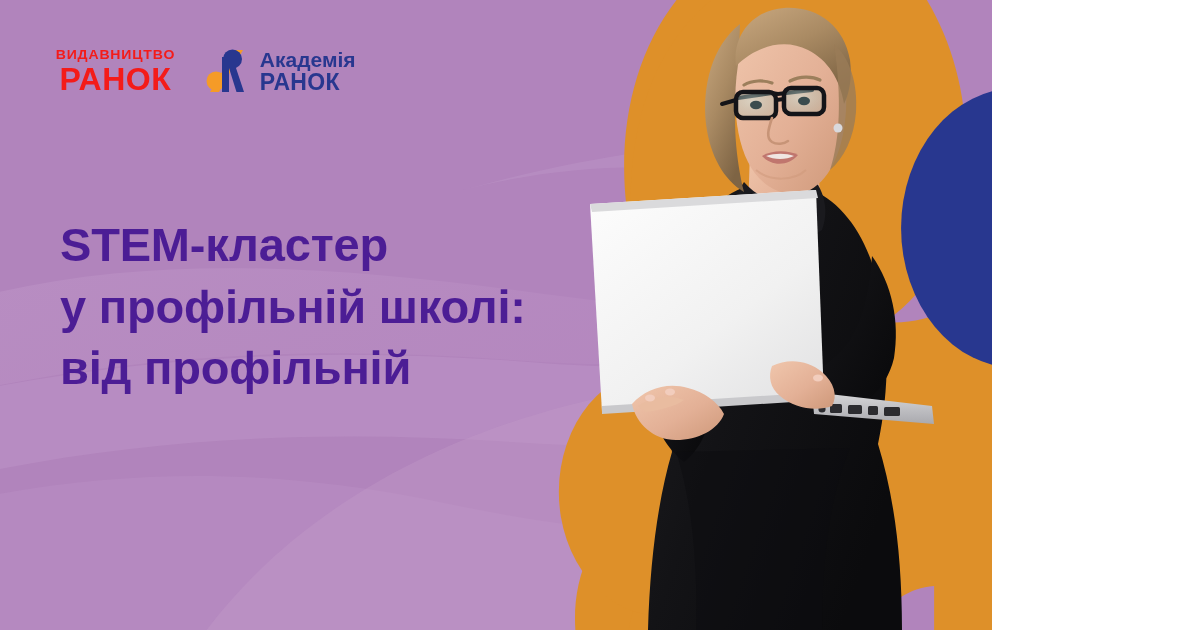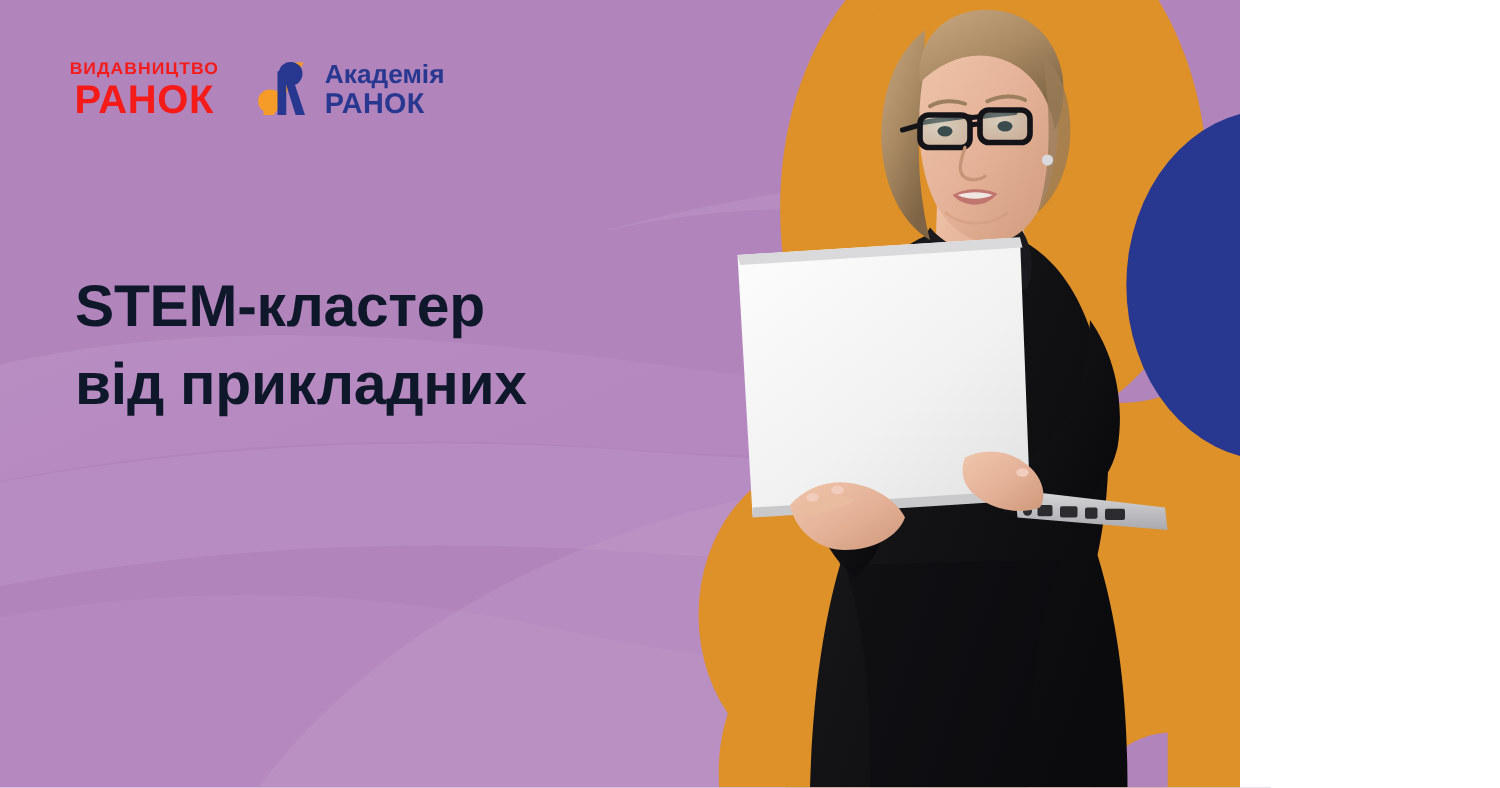--- a/index.html
+++ b/index.html
@@ -85,21 +85,21 @@
     font-weight: bold;
     letter-spacing: 0.3px;
   }
 
   
   .headline {
     position: absolute;
     left: 60px;
     top: 183px;
     z-index: 30;
-    color: #0f172a;
+    color: #4c1d95;
     font-size: 47px;
     font-weight: bold;
     line-height: 1.30;
     letter-spacing: -0.2px;
     max-width: 660px;
   }
   .headline .line { display: block; white-space: nowrap; }
 
   
   .subject {
@@ -332,16 +332,17 @@
       </svg>
       <span class="words">
         <span class="w-akademia">Академія</span>
         <span class="w-ranok">РАНОК</span>
       </span>
     </div>
   </div>
 
   <h1 class="headline">
     <span class="line">STEM-кластер</span>
-    <span class="line">від прикладних</span>
+    <span class="line">у профільній школі:</span>
+    <span class="line">від профільній</span>
   </h1>
 
 </div>
 
 </body></html>

